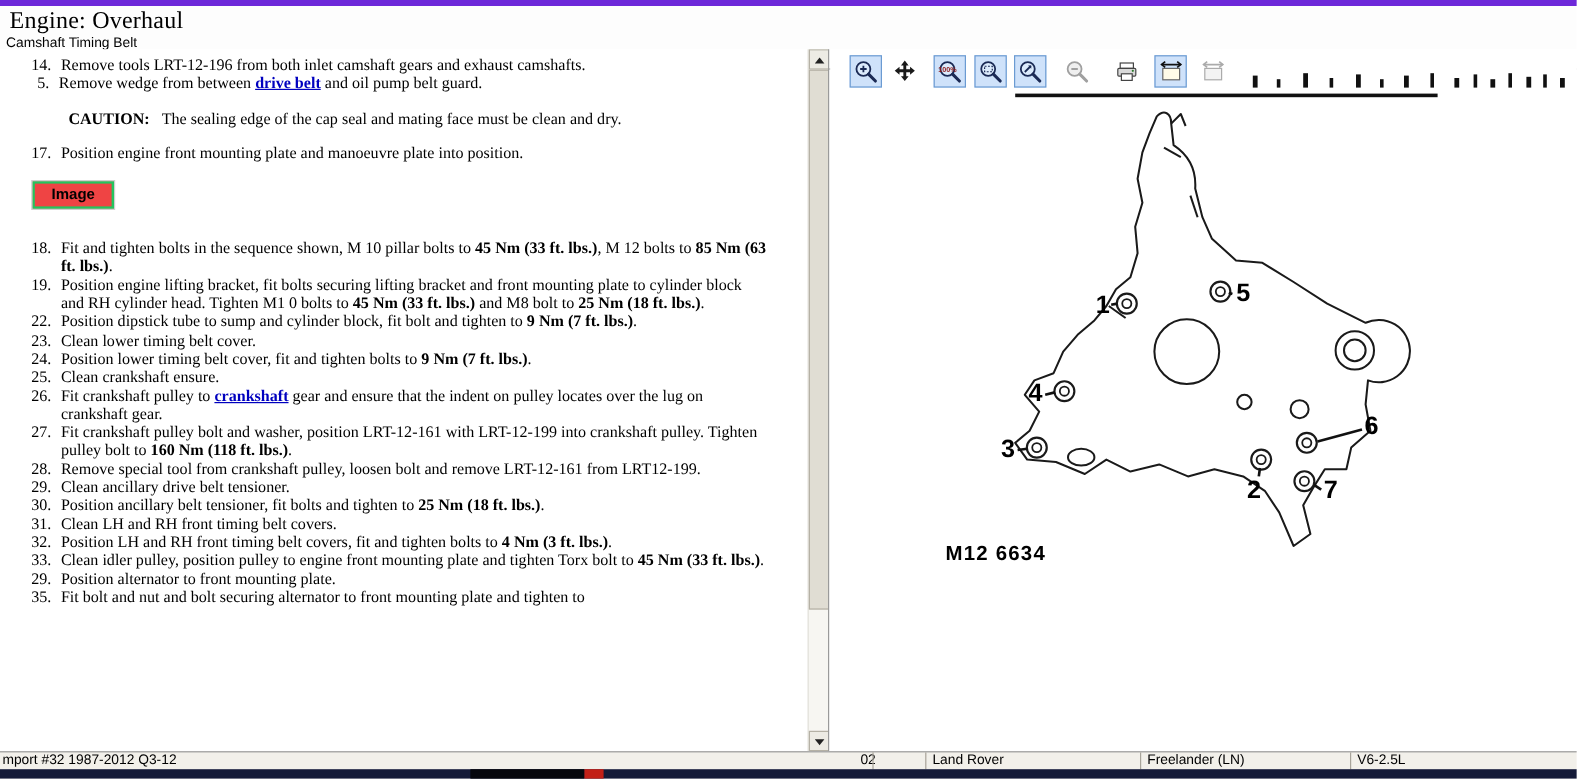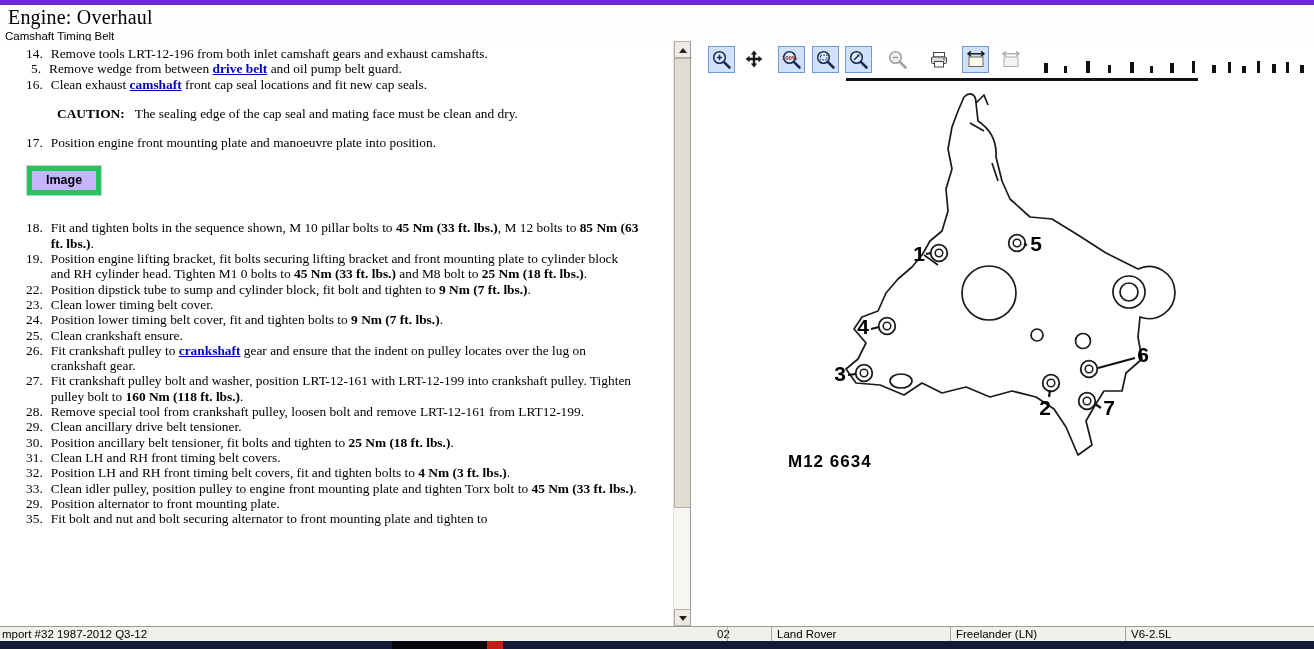--- a/index.html
+++ b/index.html
@@ -21,21 +21,21 @@
   .lcontent { position:absolute; top:0; left:0; right:17px; bottom:0; overflow:hidden;
               padding:5px 34px 0 26px; font-size:13.4px; line-height:15.3px; }
   .step { display:flex; }
   .num  { flex:0 0 23px; text-align:right; padding-right:8px; }
   .stx  { flex:1; }
   .lnk  { color:#0000bf; font-weight:bold; text-decoration:underline; cursor:pointer; }
   .caution { margin:14px 0 14px 31px; }
   .caution b { margin-right:10px; }
   .img-btn-wrap { margin:16px 0 25px 1px; }
   .img-btn { font-family:"Liberation Sans", sans-serif; font-weight:bold; font-size:12.5px;
-             background:#c4b5fd; border:5px solid #22c55e; outline:1px solid #cfcfcf;
+             background:#ef4444; border:2px solid #22c55e; outline:1px solid #cfcfcf;
              padding:2px 14px 3px 14px; cursor:pointer; }
 
   
   .vscroll { position:absolute; top:0; right:0; width:17px; height:100%;
              background:#f7f6f2; border-left:1px solid #e2e0da; }
   .sb-btn { position:absolute; left:0; width:17px; height:17px; background:#edebe4;
             border:1px solid #b5b1a5; }
   .sb-btn.up { top:0; } .sb-btn.down { bottom:0; }
   .tri-up { position:absolute; left:4px; top:6px; width:0; height:0;
             border-left:4px solid transparent; border-right:4px solid transparent;
@@ -86,24 +86,20 @@
     <div class="lpane">
       <div class="lcontent">
         <div>
             <div class="step">
               <div class="num">14.</div>
               <div class="stx">Remove tools LRT-12-196 from both inlet camshaft gears and exhaust camshafts.</div>
             </div>
             <div class="step">
               <div class="num">5.</div>
               <div class="stx">Remove wedge from between <a class="lnk" href="#">drive belt</a> and oil pump belt guard.</div>
-            </div>
-            <div class="step">
-              <div class="num">16.</div>
-              <div class="stx">Clean exhaust <a class="lnk" href="#">camshaft</a> front cap seal locations and fit new cap seals.</div>
             </div>
           </div>
 
         <div class="caution">
           <b>CAUTION:</b><span>The sealing edge of the cap seal and mating face must be clean and dry.</span>
         </div>
 
         <div>
             <div class="step">
               <div class="num">17.</div>

